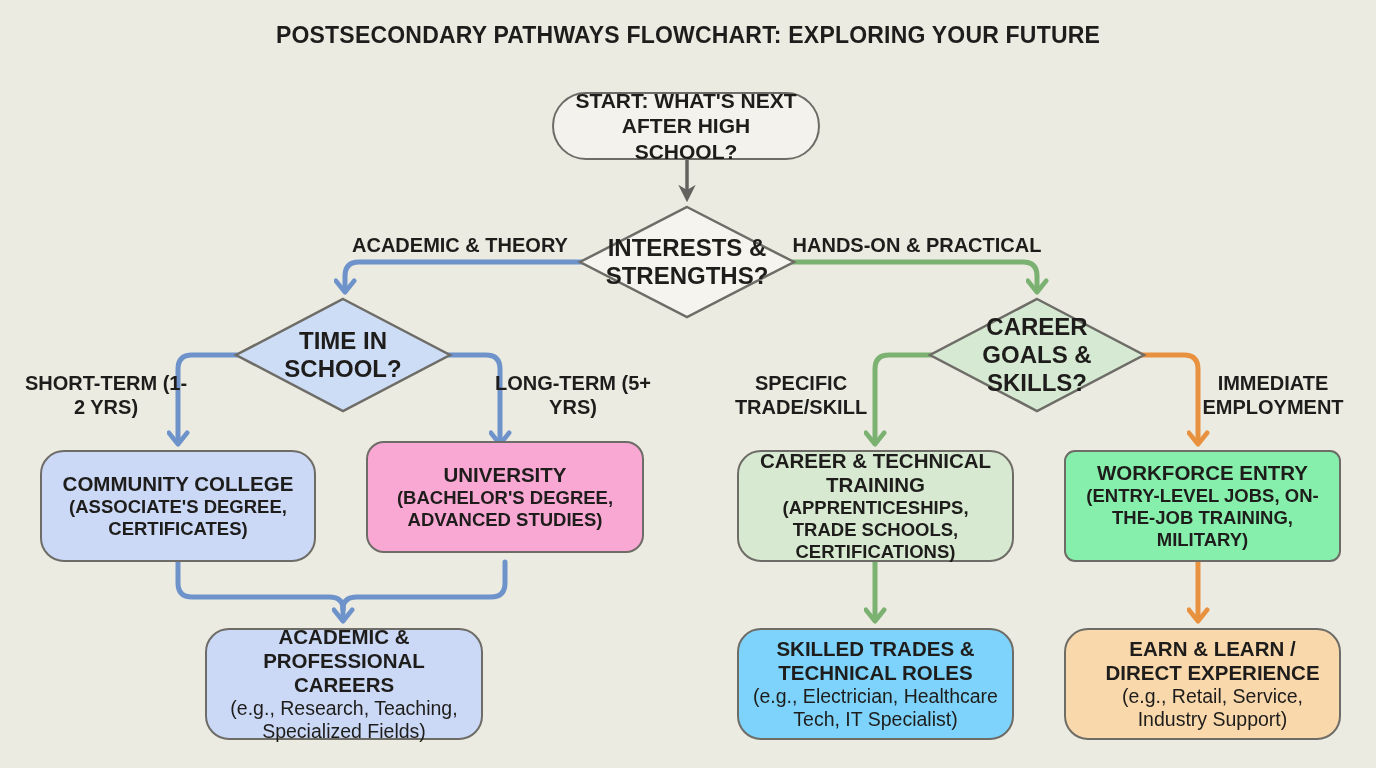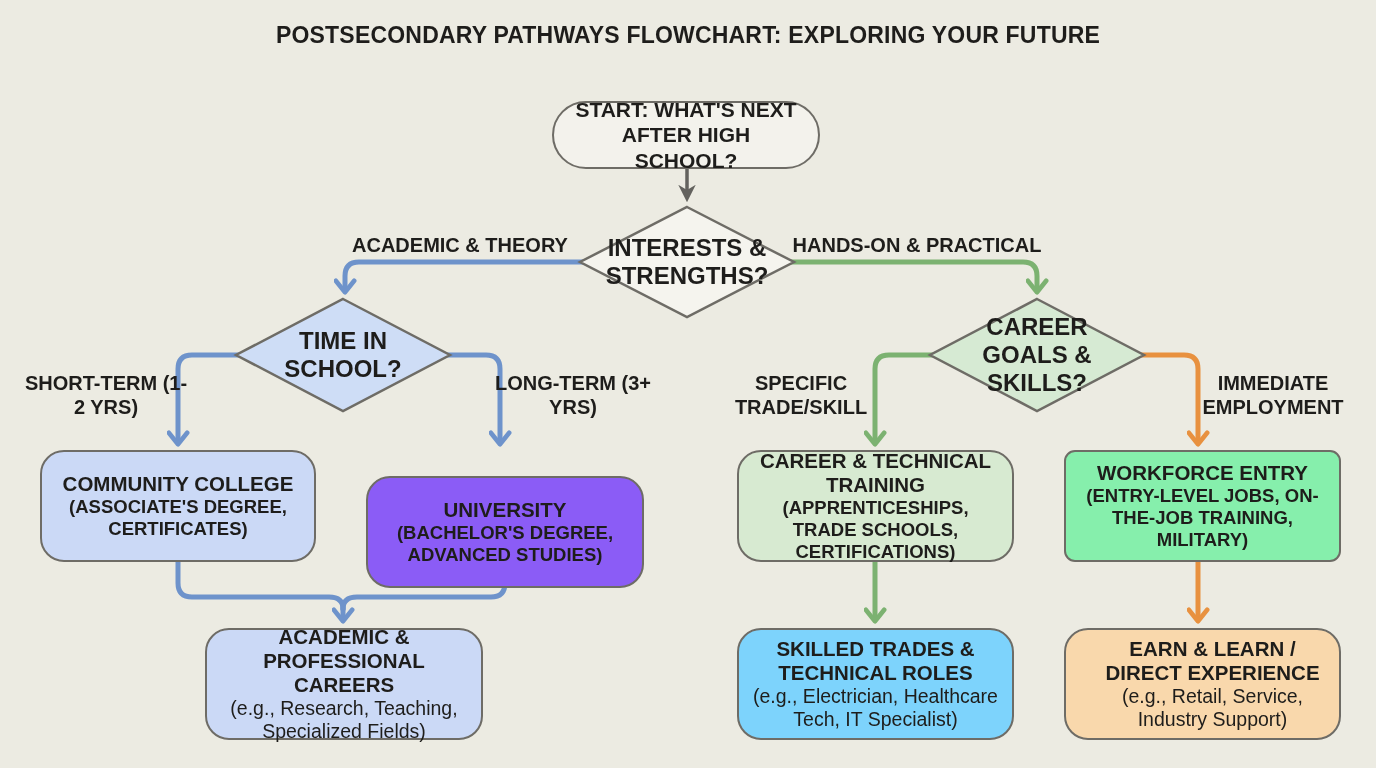--- a/index.html
+++ b/index.html
@@ -45,21 +45,20 @@
     line-height: 1.18;
   }
   .start-node {
     left: 552px; top: 92px; width: 268px; height: 68px;
     border: 2.5px solid #6E6C66;
     border-radius: 34px;
     font-size: 21px;
     font-weight: bold;
     line-height: 1.22;
     padding: 0 18px;
-    margin-top: 9px;
   }
   .diamond { position: absolute; }
   .diamond svg { display: block; }
   .diamond .dtext {
     position: absolute;
     inset: 0;
     display: flex;
     align-items: center;
     justify-content: center;
     text-align: center;
@@ -145,30 +144,30 @@
   <div class="diamond" style="left:927px; top:296px; width:220px; height:118px;">
     <svg width="220" height="118" viewBox="0 0 220 118">
       <polygon points="110,3 217,59 110,115 3,59" stroke-width="2.5" stroke="#6E6C66" fill="#D6EAD3"></polygon>
     </svg>
     <div class="dtext">CAREER GOALS &amp; SKILLS?</div>
   </div>
 
   <div class="branch-label nowrap" style="left:460px; top:233px;">ACADEMIC &amp; THEORY</div>
   <div class="branch-label nowrap" style="left:917px; top:233px;">HANDS-ON &amp; PRACTICAL</div>
   <div class="branch-label" style="left:106px; top:371px; width:170px;">SHORT-TERM (1-2 YRS)</div>
-  <div class="branch-label" style="left:573px; top:371px; width:170px;">LONG-TERM (3+ YRS)</div>
+  <div class="branch-label" style="left:573px; top:371px; width:170px;">LONG-TERM (5+ YRS)</div>
   <div class="branch-label" style="left:801px; top:371px; width:160px;">SPECIFIC TRADE/SKILL</div>
   <div class="branch-label" style="left:1273px; top:371px; width:180px;">IMMEDIATE EMPLOYMENT</div>
 
   <div class="node rounded-box" style="left: 40px; top: 450px; width: 276px; height: 112px; background-color: rgb(203, 217, 246);">
     <span class="box-title">COMMUNITY COLLEGE</span>
     <span class="sub-caps">(ASSOCIATE'S DEGREE, CERTIFICATES)</span>
   </div>
 
-  <div class="node rounded-box" style="left: 366px; top: 476px; width: 278px; height: 112px; background-color: #8b5cf6;">
+  <div class="node rounded-box" style="left: 366px; top: 441px; width: 278px; height: 112px; background-color: #f9a8d4; border-radius: 18px;">
     <span class="box-title">UNIVERSITY</span>
     <span class="sub-caps">(BACHELOR'S DEGREE, ADVANCED STUDIES)</span>
   </div>
 
   <div class="node rounded-box" style="left: 737px; top: 450px; width: 277px; height: 112px; background-color: rgb(215, 234, 209);">
     <span class="box-title">CAREER &amp; TECHNICAL TRAINING</span>
     <span class="sub-caps">(APPRENTICESHIPS, TRADE SCHOOLS, CERTIFICATIONS)</span>
   </div>
 
   <div class="node rounded-box" style="left: 1064px; top: 450px; width: 277px; height: 112px; background-color: #86efac; border-radius: 11px;">

